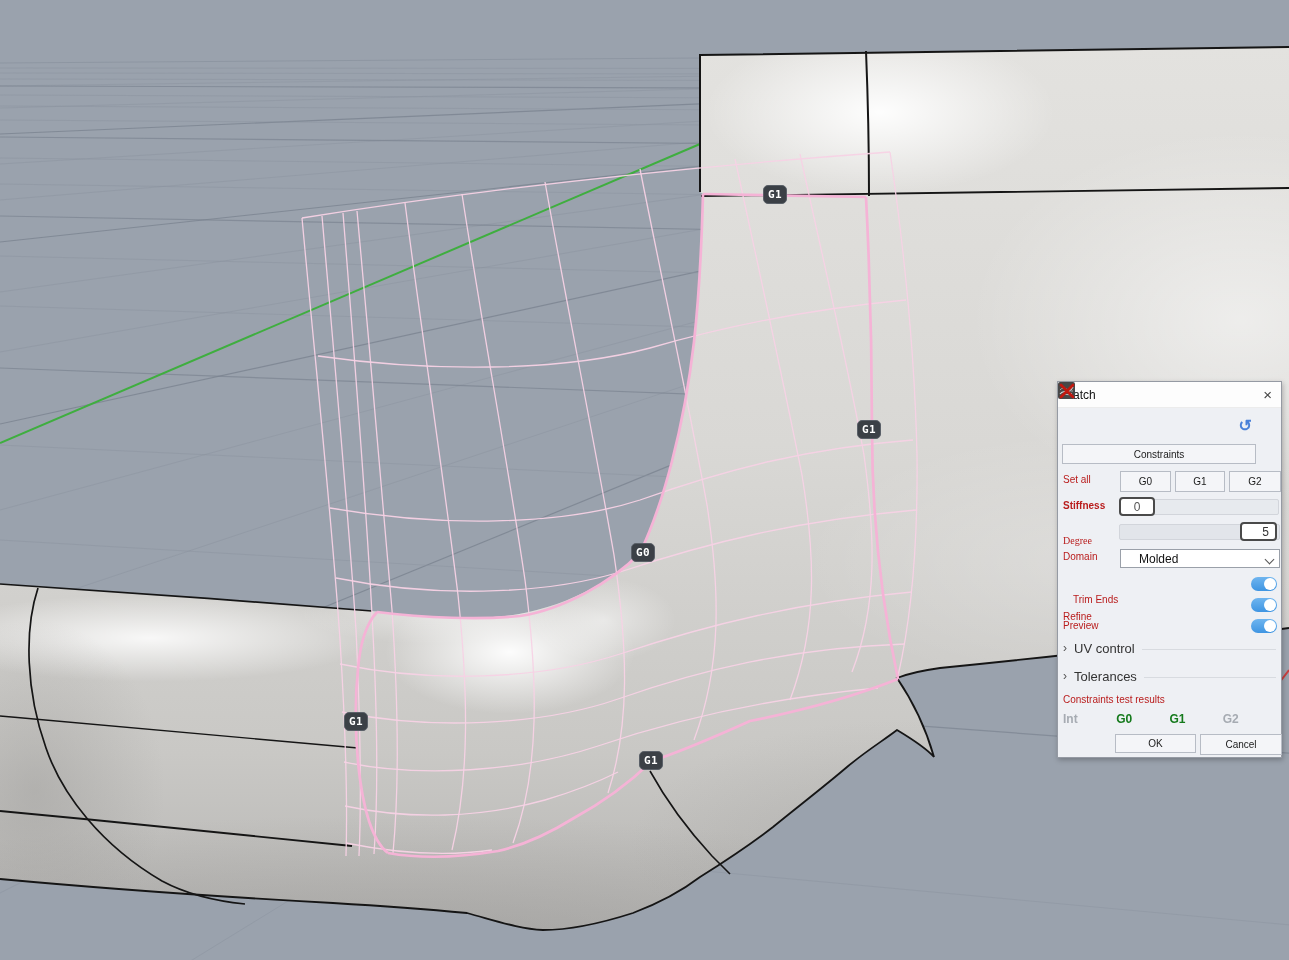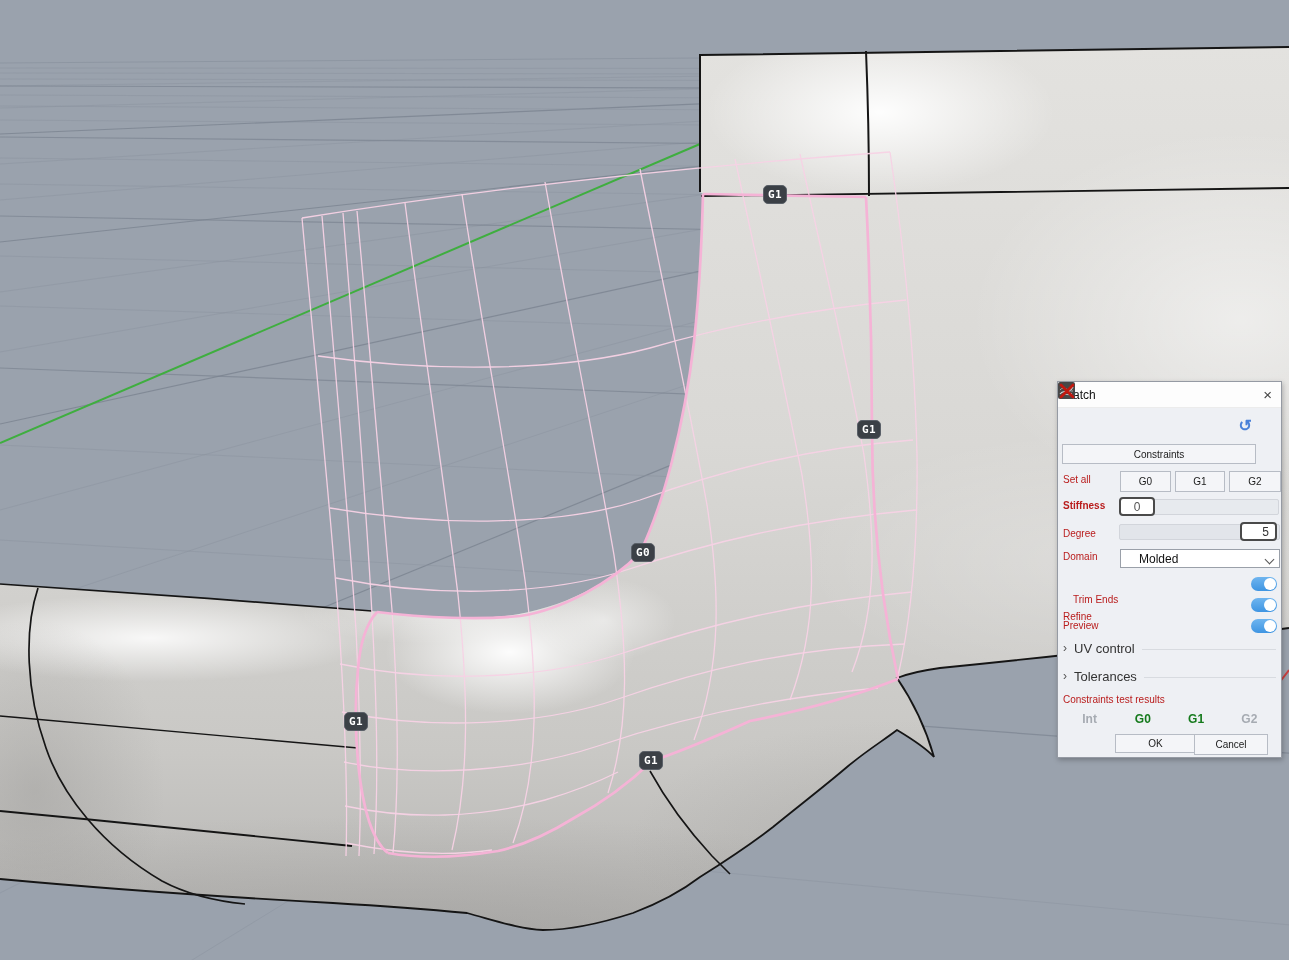--- a/index.html
+++ b/index.html
@@ -45,21 +45,21 @@
   .select .chev{position:absolute;right:6px;top:6px;width:6px;height:6px;border-right:1.5px solid #555;
                 border-bottom:1.5px solid #555;transform:rotate(45deg);}
   .toggle{position:absolute;right:4px;width:26px;height:14px;border-radius:7px;
           background:linear-gradient(180deg,#6fb5ef,#3f95e2);}
   .toggle .knob{position:absolute;right:1px;top:1px;width:12px;height:12px;border-radius:50%;background:#fff;}
   .section{position:absolute;left:5px;right:5px;height:16px;display:flex;align-items:center;gap:7px;}
   .section .chevtxt{color:#555;font-size:12px;}
   .section .stitle{font-size:13px;color:#333;}
   .section .rule{flex:1;height:1px;background:#d8dbe0;margin-top:2px;}
   .results{position:absolute;left:5px;right:5px;top:330px;display:flex;}
-  .results span{width:25%;text-align:center;font-weight:bold;font-size:12px;}
+  .results span{width:25%;text-align:left;font-weight:bold;font-size:12px;}
   .results .pass{color:var(--pass-green);}
   .results .na{color:var(--muted-gray);}
   .redx{position:absolute;right:5px;top:62px;width:18px;height:18px;}
 </style>
 </head>
 <body>
 
 <div class="stage">
   <svg width="1289" height="960" viewBox="0 0 1289 960">
     <defs>
@@ -226,21 +226,21 @@
 
     <span class="lbl" style="top:92px;">Set all</span>
     <button class="btn" style="left:62px;top:89px;width:51px;height:21px;">G0</button>
     <button class="btn" style="left:117px;top:89px;width:50px;height:21px;">G1</button>
     <button class="btn" style="left:171px;top:89px;width:52px;height:21px;">G2</button>
 
     <span class="lbl" style="top:118px;font-weight:bold;">Stiffness</span>
     <div class="track" style="left:63px;top:117px;width:158px;height:16px;"></div>
     <div class="numbox" style="left:61px;top:115px;width:36px;height:19px;color:#555;">0</div>
 
-    <span class="lbl" style="top:146px;">Degree</span>
+    <span class="lbl" style="top:153px;font-family:Liberation Serif, serif;">Degree</span>
     <div class="track" style="left:61px;top:142px;width:161px;height:16px;background:#e2e5ea;"></div>
     <div class="numbox" style="left:182px;top:140px;width:37px;height:19px;color:#333;justify-content:flex-end;padding-right:6px;">5</div>
 
     <span class="lbl" style="top:169px;">Domain</span>
     <div class="select" style="left:62px;top:167px;width:160px;height:19px;">
       <span>Molded</span>
       <span class="chev"></span>
     </div>
 
     <span class="lbl" style="top:212px;margin-left:10px;">Trim Ends</span>
@@ -271,15 +271,15 @@
 
     <span class="lbl" style="top:312px;">Constraints test results</span>
     <div class="results">
       <span class="na">Int</span>
       <span class="pass">G0</span>
       <span class="pass">G1</span>
       <span class="na">G2</span>
     </div>
 
     <button class="btn" style="left:57px;top:352px;width:81px;height:19px;">OK</button>
-    <button class="btn" style="left:136px;top:352px;width:74px;height:21px;">Cancel</button>
+    <button class="btn" style="left:142px;top:352px;width:82px;height:21px;">Cancel</button>
   </div>
 </div>
 
 </body></html>

